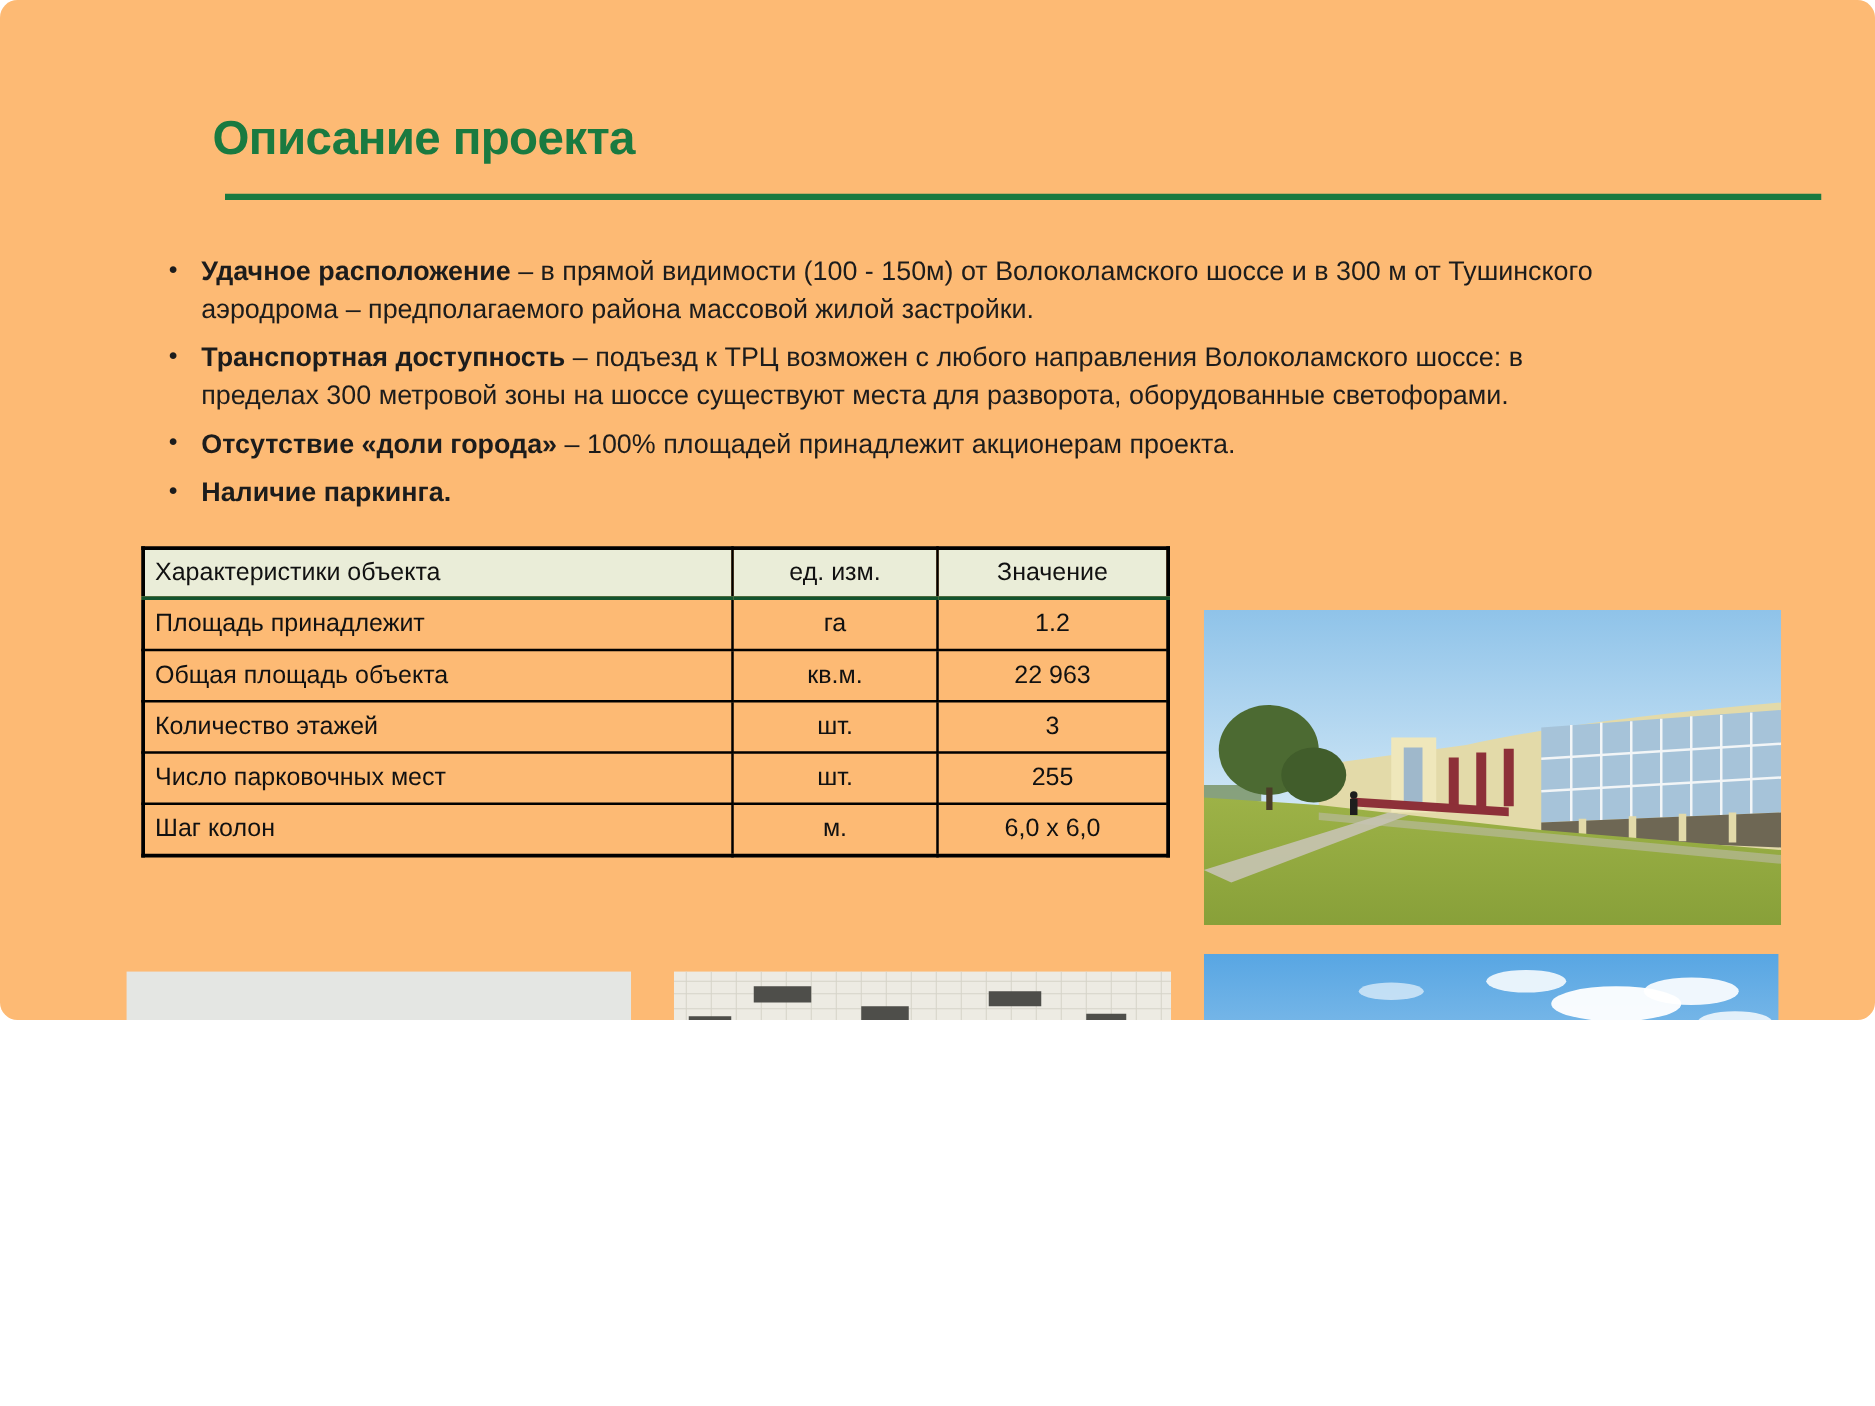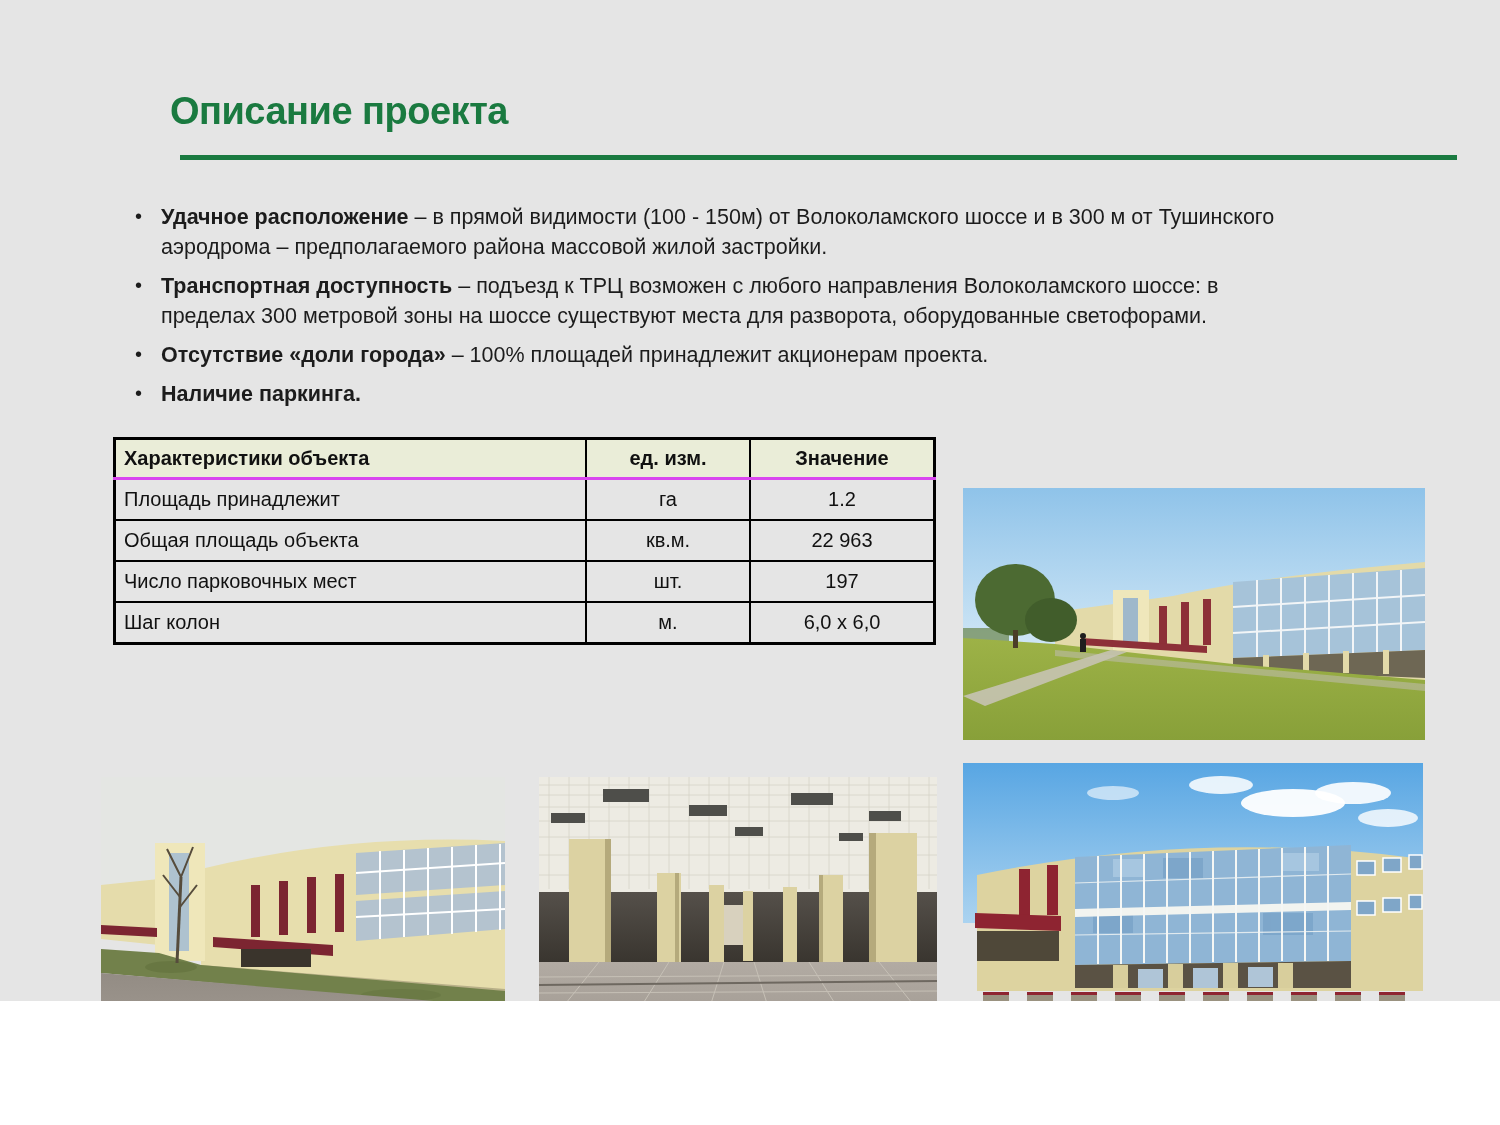--- a/index.html
+++ b/index.html
@@ -1,33 +1,33 @@
 <!DOCTYPE html>
 <html><head>
 <meta charset="utf-8">
 <style>
   html,body{margin:0;padding:0;background:#fff;}
   body{font-family:"Liberation Sans","DejaVu Sans",sans-serif;}
-  #slide{position:relative;width:1500px;height:1001px;background:#e5e5e5;overflow:hidden;}
+  #slide{position:relative;width:1500px;height:816px;background:#fdba74;overflow:hidden;border-radius:14px;}
 
   .abs{position:absolute;}
 
   #page-title{left:170px;top:90px;font-size:38px;font-weight:bold;color:#1A7A40;letter-spacing:-0.5px;white-space:nowrap;}
   #title-rule{left:180px;top:155px;width:1277px;height:5px;background:#1A7A40;}
   #section-heading{left:128px;top:167px;font-size:23px;font-weight:bold;color:#141414;white-space:nowrap;}
 
   #advantages{left:128px;top:202px;width:1165px;font-size:21.5px;line-height:30px;color:#1c1c1c;}
   .b-item{position:relative;padding-left:33px;margin-bottom:9px;}
   .b-marker{position:absolute;left:7px;top:-1px;font-size:20px;}
   .b-item b{font-weight:bold;}
 
   #specs-table{left:113px;top:437px;width:800px;border-collapse:collapse;table-layout:fixed;
     font-size:20px;color:#111;border:3px solid #000;}
   #specs-table th,#specs-table td{border:2px solid #000;overflow:hidden;white-space:nowrap;}
-  #specs-table thead th{background:#EAEDD8;font-weight:bold;height:35px;border-bottom:3px solid #d946ef;margin-left:46px;}
+  #specs-table thead th{background:#EAEDD8;font-weight:normal;height:35px;border-bottom:3px solid #14532d;margin-left:46px;}
   #specs-table td{height:37px;}
   #specs-table .c0{width:460px;text-align:left;padding-left:8px;}
   #specs-table .c1{width:160px;text-align:center;}
   #specs-table .c2{width:180px;text-align:center;}
 
   .photo{position:absolute;overflow:hidden;}
   .photo svg{display:block;width:100%;height:100%;}
   #photo-1{left:963px;top:488px;width:462px;height:252px;}
   #photo-2{left:101px;top:777px;width:404px;height:297px;}
   #photo-3{left:539px;top:777px;width:398px;height:297px;}
@@ -64,23 +64,28 @@
           <td class="c0">Площадь принадлежит</td>
           <td class="c1">га</td>
           <td class="c2">1.2</td>
         </tr>
         <tr>
           <td class="c0">Общая площадь объекта</td>
           <td class="c1">кв.м.</td>
           <td class="c2">22 963</td>
         </tr>
         <tr>
+          <td class="c0">Количество этажей</td>
+          <td class="c1">шт.</td>
+          <td class="c2">3</td>
+        </tr>
+        <tr>
           <td class="c0">Число парковочных мест</td>
           <td class="c1">шт.</td>
-          <td class="c2">197</td>
+          <td class="c2">255</td>
         </tr>
         <tr>
           <td class="c0">Шаг колон</td>
           <td class="c1">м.</td>
           <td class="c2">6,0 x 6,0</td>
         </tr>
       </tbody>
   </table>
 
   <div class="photo" id="photo-1">

